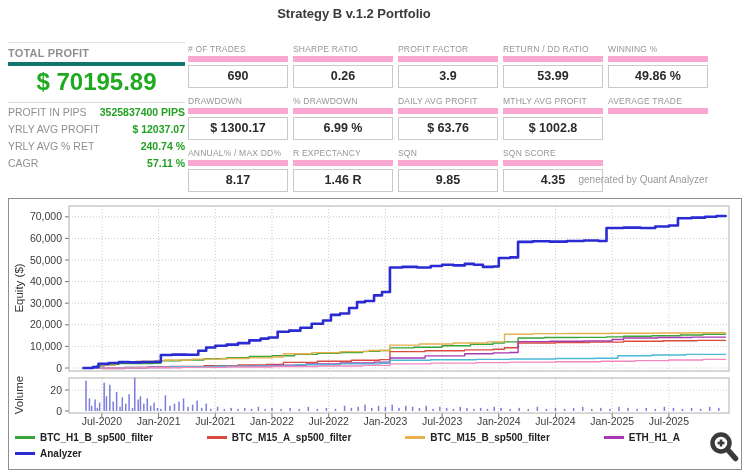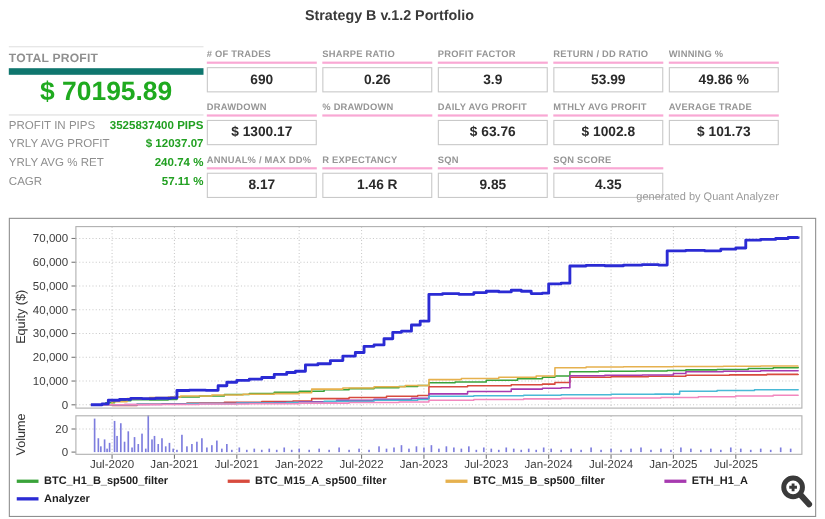--- a/index.html
+++ b/index.html
@@ -1,27 +1,27 @@
 <!DOCTYPE html>
 <html><head>
 <meta charset="utf-8">
 <style>
   html,body{margin:0;padding:0;background:#fff;font-family:"Liberation Sans",sans-serif;}
   #app{position:relative;width:750px;height:472px;background:#fff;overflow:hidden;}
   #page-title{position:absolute;top:6px;left:0;width:708px;text-align:center;font-size:13px;font-weight:bold;color:#3a3a3a;}
   
   #summary{position:absolute;left:8px;top:42px;width:177px;border-top:1px solid #e2e2e2;}
   .sum-label{font-size:11px;font-weight:bold;color:#8f8f8f;padding:4px 0 3px 0;letter-spacing:.2px;}
-  #total-profit{font-size:24px;font-weight:bold;color:#1faa1f;text-align:center;padding:2px 0 6px 0;border-top:6px solid #0f766e;border-bottom:1px solid #dcdcdc;}
+  #total-profit{font-size:24px;font-weight:bold;color:#1faa1f;text-align:center;padding:2px 0 6px 0;border-top:4px solid #0f766e;border-bottom:1px solid #dcdcdc;}
   .sum-row{display:flex;justify-content:space-between;font-size:10.5px;padding:2.5px 0;}
   .sum-row .lbl{color:#8f8f8f;}
   .sum-row .val{color:#22a022;font-weight:bold;}
   
   #stats-grid{position:absolute;left:188px;top:44px;width:520px;display:grid;grid-template-columns:repeat(5,1fr);column-gap:5px;row-gap:8px;}
-  .stat-label{font-size:8.5px;color:#969696;letter-spacing:.2px;border-bottom:2px solid #f9a8d4;padding-bottom:2px;white-space:nowrap;overflow:hidden;font-weight:bold;}
+  .stat-label{font-size:8.5px;color:#969696;letter-spacing:.2px;border-bottom:6px solid #f9a8d4;padding-bottom:2px;white-space:nowrap;overflow:hidden;}
   .stat-box{margin-top:3px;height:21px;line-height:21px;border:1px solid #c9c9c9;background:#fff;text-align:center;font-size:12.5px;font-weight:bold;color:#2b2b2b;}
   #generated-by{position:absolute;left:188px;top:174px;width:520px;text-align:right;font-size:10px;color:#9a9a9a;}
   
   #chart-panel{position:absolute;left:8px;top:198px;width:734px;height:272px;border:1px solid #8f8f8f;background:#fff;box-sizing:border-box;}
   #chart-svg{position:absolute;left:0;top:0;}
   #legend{position:absolute;left:6px;top:230px;width:712px;}
   .legend-row{display:flex;align-items:center;height:16px;white-space:nowrap;overflow:hidden;gap:45px;}
   .legend-item{display:flex;align-items:center;margin-right:9px;}
   .legend-swatch{width:20px;height:3px;margin-right:5px;flex:0 0 auto;}
   .legend-label{font-size:10px;font-weight:600;color:#222;}
@@ -75,32 +75,32 @@
       <div>
         <div class="stat-label">WINNING %</div>
         <div class="stat-box">49.86 %</div>
       </div>
       <div>
         <div class="stat-label">DRAWDOWN</div>
         <div class="stat-box">$ 1300.17</div>
       </div>
       <div>
         <div class="stat-label">% DRAWDOWN</div>
+        <div class="stat-box">6.99 %</div>
       </div>
       <div>
         <div class="stat-label">DAILY AVG PROFIT</div>
         <div class="stat-box">$ 63.76</div>
       </div>
       <div>
         <div class="stat-label">MTHLY AVG PROFIT</div>
         <div class="stat-box">$ 1002.8</div>
       </div>
       <div>
         <div class="stat-label">AVERAGE TRADE</div>
-        <div class="stat-box">$ 101.73</div>
       </div>
       <div>
         <div class="stat-label">ANNUAL% / MAX DD%</div>
         <div class="stat-box">8.17</div>
       </div>
       <div>
         <div class="stat-label">R EXPECTANCY</div>
         <div class="stat-box">1.46 R</div>
       </div>
       <div>

